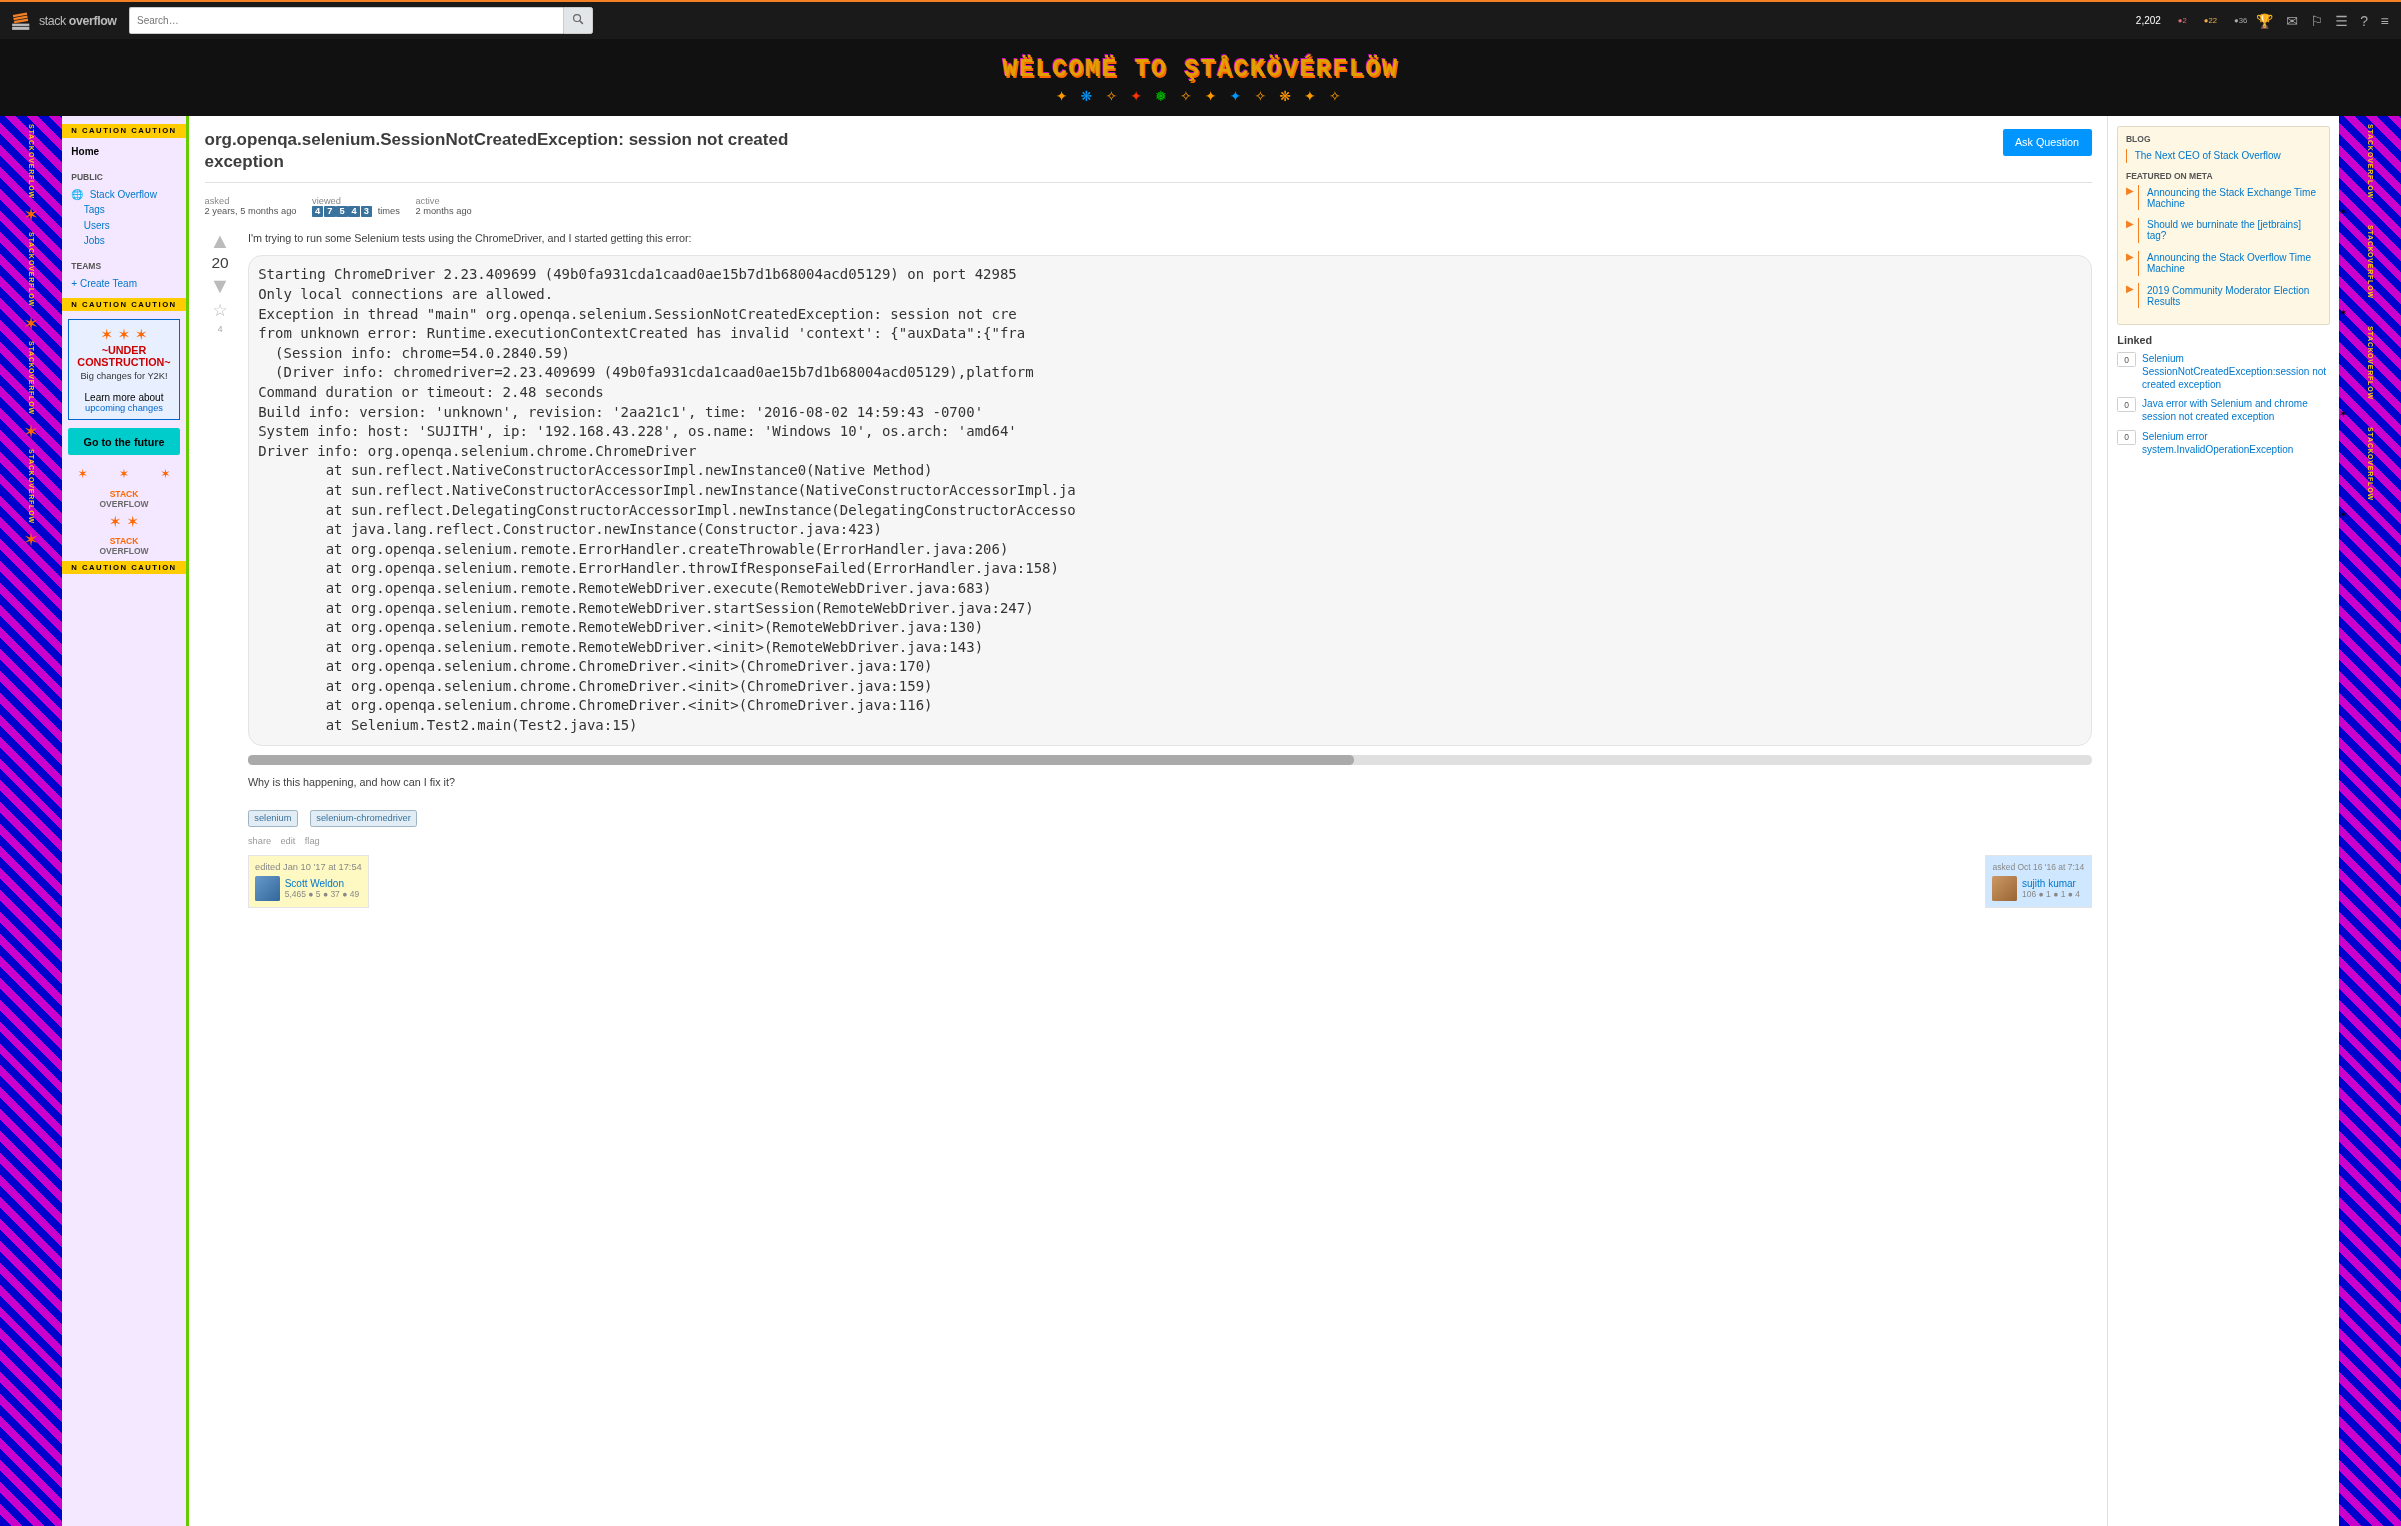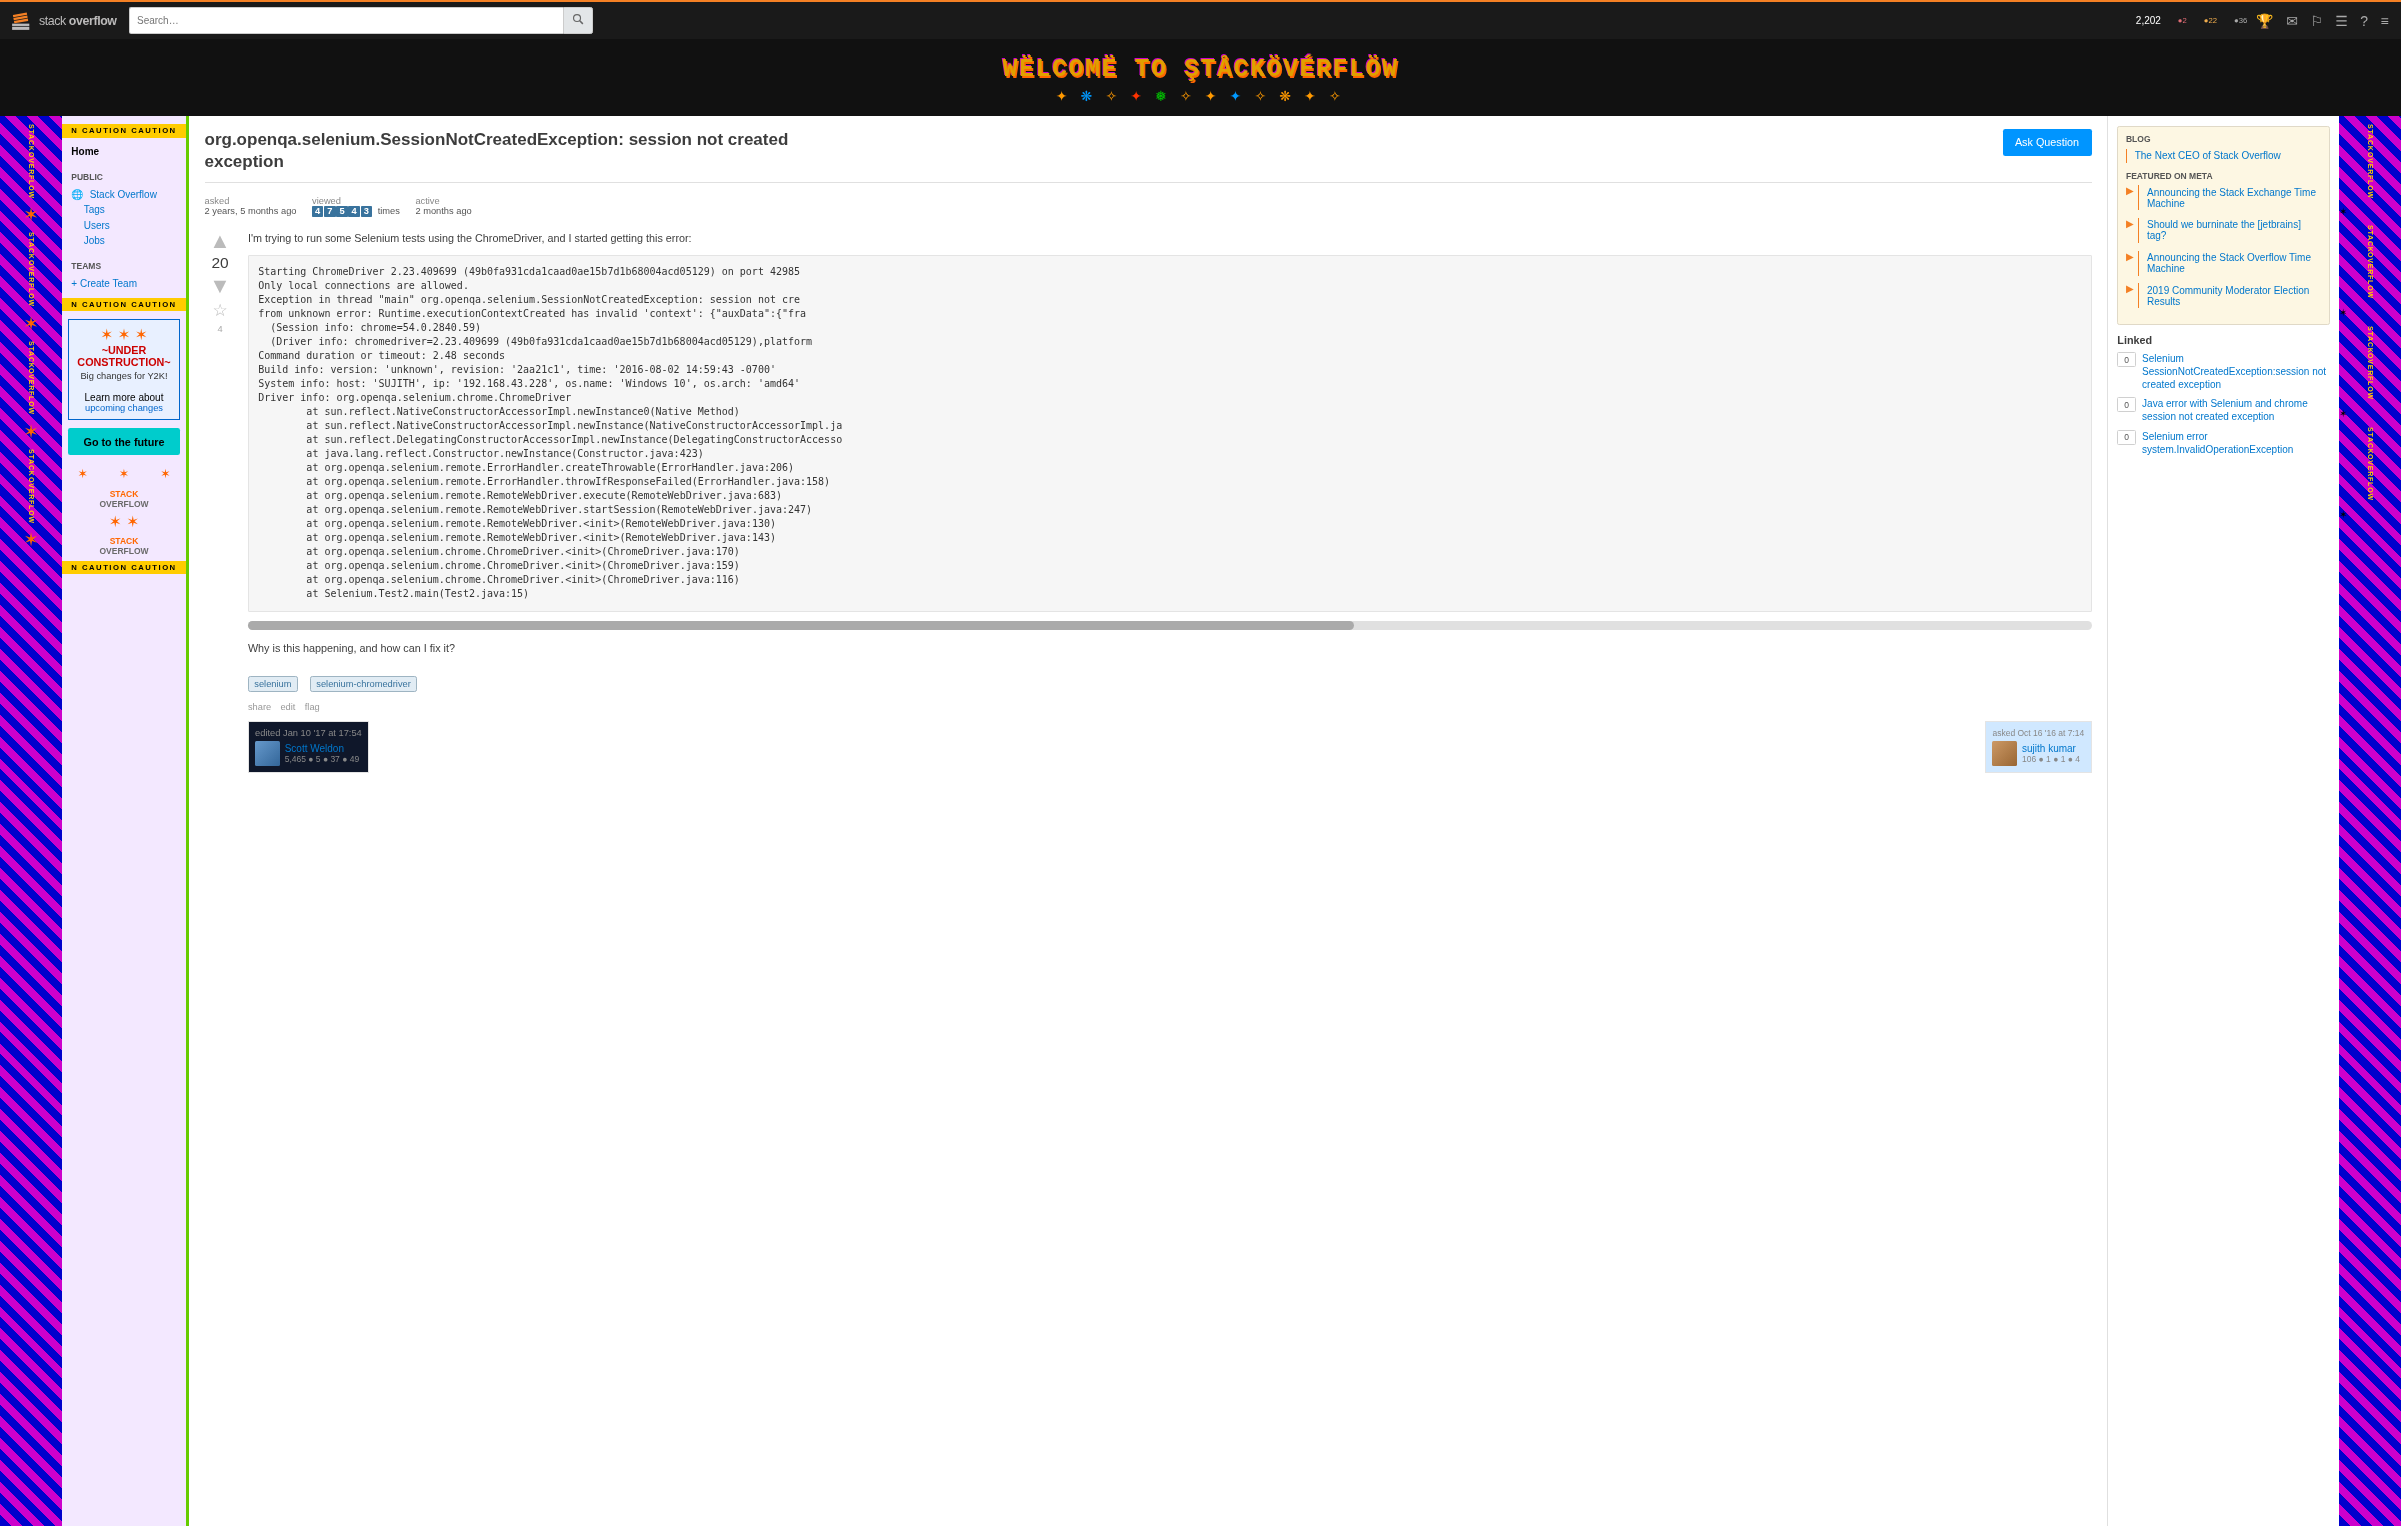--- a/index.html
+++ b/index.html
@@ -312,24 +312,24 @@
     }
     .post-text {
       font-size: 10.8px;
       color: #3d3d3d;
       line-height: 1.5;
       margin-bottom: 9.3px;
     }
     .code-block {
       background: #f6f6f6;
       border: 0.8px solid #e4e4e4;
-      border-radius: 1px;
+      border-radius: 14px;
       padding: 9.3px;
       font-family: "Consolas", "Monaco", monospace;
-      font-size: 10px;
+      font-size: 14px;
       color: #333;
       overflow-x: auto;
       white-space: pre;
       margin-bottom: 9.3px;
       line-height: 1.4;
     }
     .code-scrollbar {
       height: 9.3px;
       background: #e0e0e0;
       border-radius: 4.6px;
@@ -382,21 +382,21 @@
     }
     .post-meta-card {
       background: #f8f9f9;
       border: 0.8px solid #e4e4e4;
       padding: 6.2px;
       font-size: 9.3px;
       color: #aaa;
       min-width: 93px;
     }
     .post-meta-card.edited {
-      background: #0f172a;
+      background: #fef9c3;
     }
     .post-meta-card.asked {
       background: #d0e8ff;
     }
     .post-meta-card .meta-label { font-size: 8.5px; color: #888; margin-bottom: 2.3px; }
     .post-meta-card .user-name { color: #0077cc; font-size: 10px; }
     .post-meta-card .user-rep { font-size: 8.5px; color: #888; }
     .asked-info {
       display: flex;
       align-items: center;

